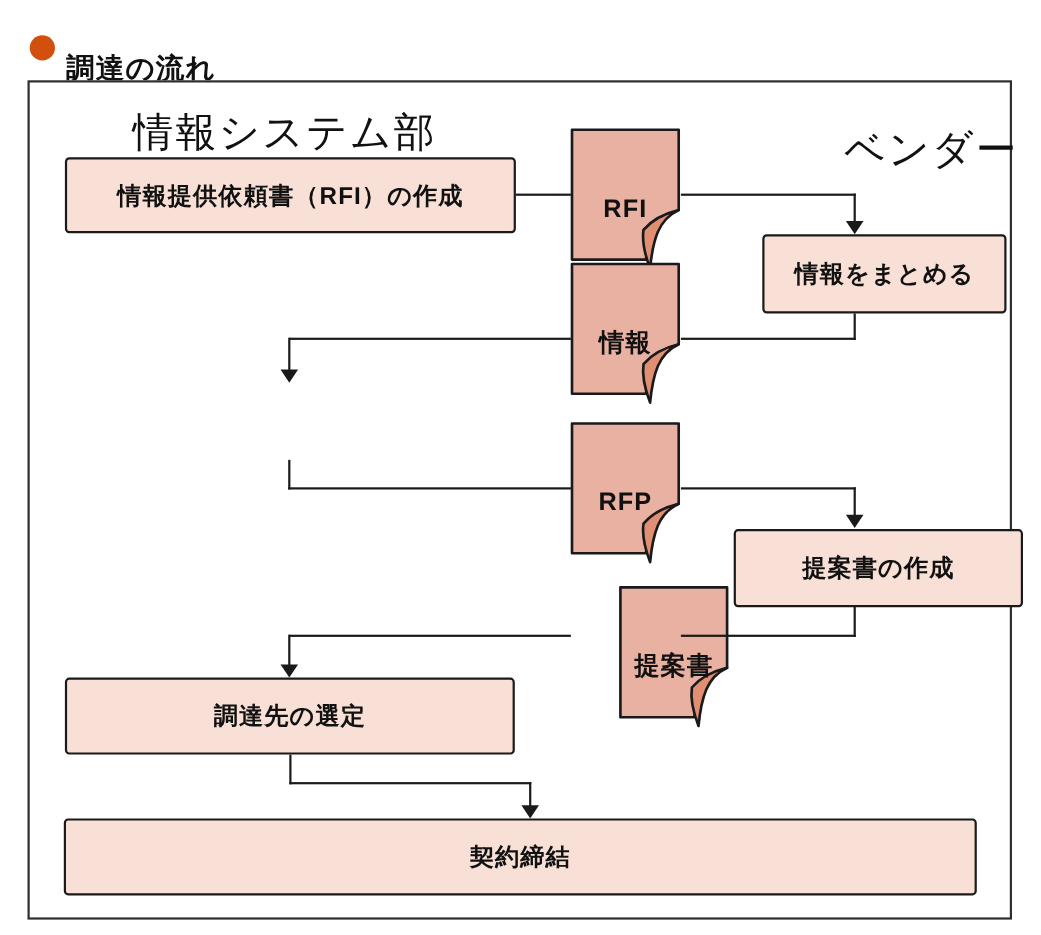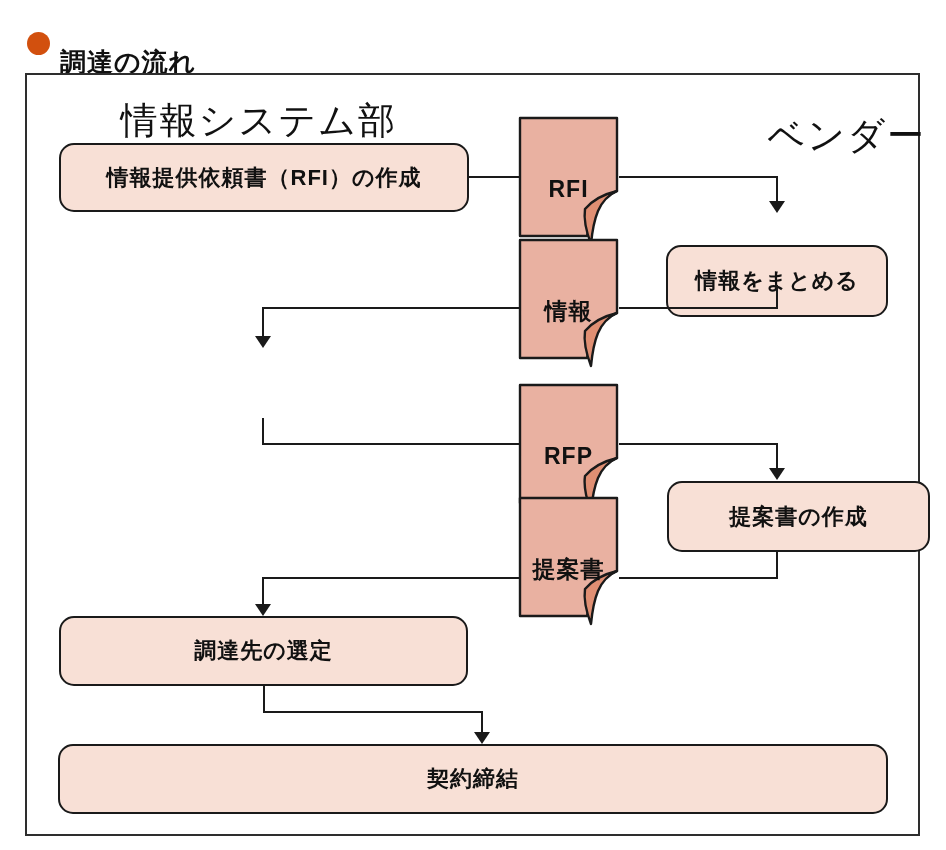--- a/index.html
+++ b/index.html
@@ -23,35 +23,35 @@
 
   
   .frame{position:absolute;left:25px;top:73px;width:895px;height:763px;border:2px solid var(--frame);background:#ffffff;}
 
   
   .lane-header{position:absolute;width:300px;text-align:right;font-size:37px;font-weight:400;letter-spacing:2px;}
   #lane-left{left:97px;top:96px;}
   #lane-right{left:626px;top:111px;}
 
   
-  .pbox{position:absolute;background:var(--box-fill);border:2.5px solid var(--line);border-radius:15px;
+  .pbox{position:absolute;background:var(--box-fill);border:2.5px solid var(--line);border-radius:4px;
         display:flex;align-items:center;justify-content:center;font-size:22px;font-weight:600;letter-spacing:1px;}
   #box-rfi-create{left:59px;top:143px;width:410px;height:69px;}
-  #box-gather-info{left:666px;top:213px;width:222px;height:72px;margin-top:32px;}
+  #box-gather-info{left:693px;top:213px;width:222px;height:72px;}
   #box-rfp-create{left:58px;top:348px;width:410px;height:70px;}
   #box-proposal-create{left:667px;top:481px;width:263px;height:71px;}
   #box-vendor-select{left:59px;top:616px;width:409px;height:70px;}
   #box-contract{left:58px;top:744px;width:830px;height:70px;}
 
   
   .doc{position:absolute;left:518px;width:101px;height:122px;}
   .doc svg{position:absolute;left:0;top:0;overflow:visible;}
   .doc .doc-label{position:absolute;left:0;top:0;width:101px;height:146px;display:flex;align-items:center;justify-content:center;
                   font-size:23px;font-weight:600;letter-spacing:1px;}
-  #doc-rfi{top:116px;} #doc-joho{top:238px;} #doc-rfp{top:383px;} #doc-teiansho{top:496px;}
+  #doc-rfi{top:116px;} #doc-joho{top:238px;} #doc-rfp{top:383px;} #doc-teiansho{top:532px;margin-left:44px;}
 
   
   .seg{position:absolute;background:var(--line);}
   .seg.h{height:2px;} .seg.v{width:2px;}
   
   .arrow-down{position:absolute;width:0;height:0;border-left:8px solid transparent;border-right:8px solid transparent;
               border-top:12px solid var(--line);}
 
   #seg-h1{left:469px;top:176px;width:50px;}
   #seg-h2{left:619px;top:176px;width:159px;}

